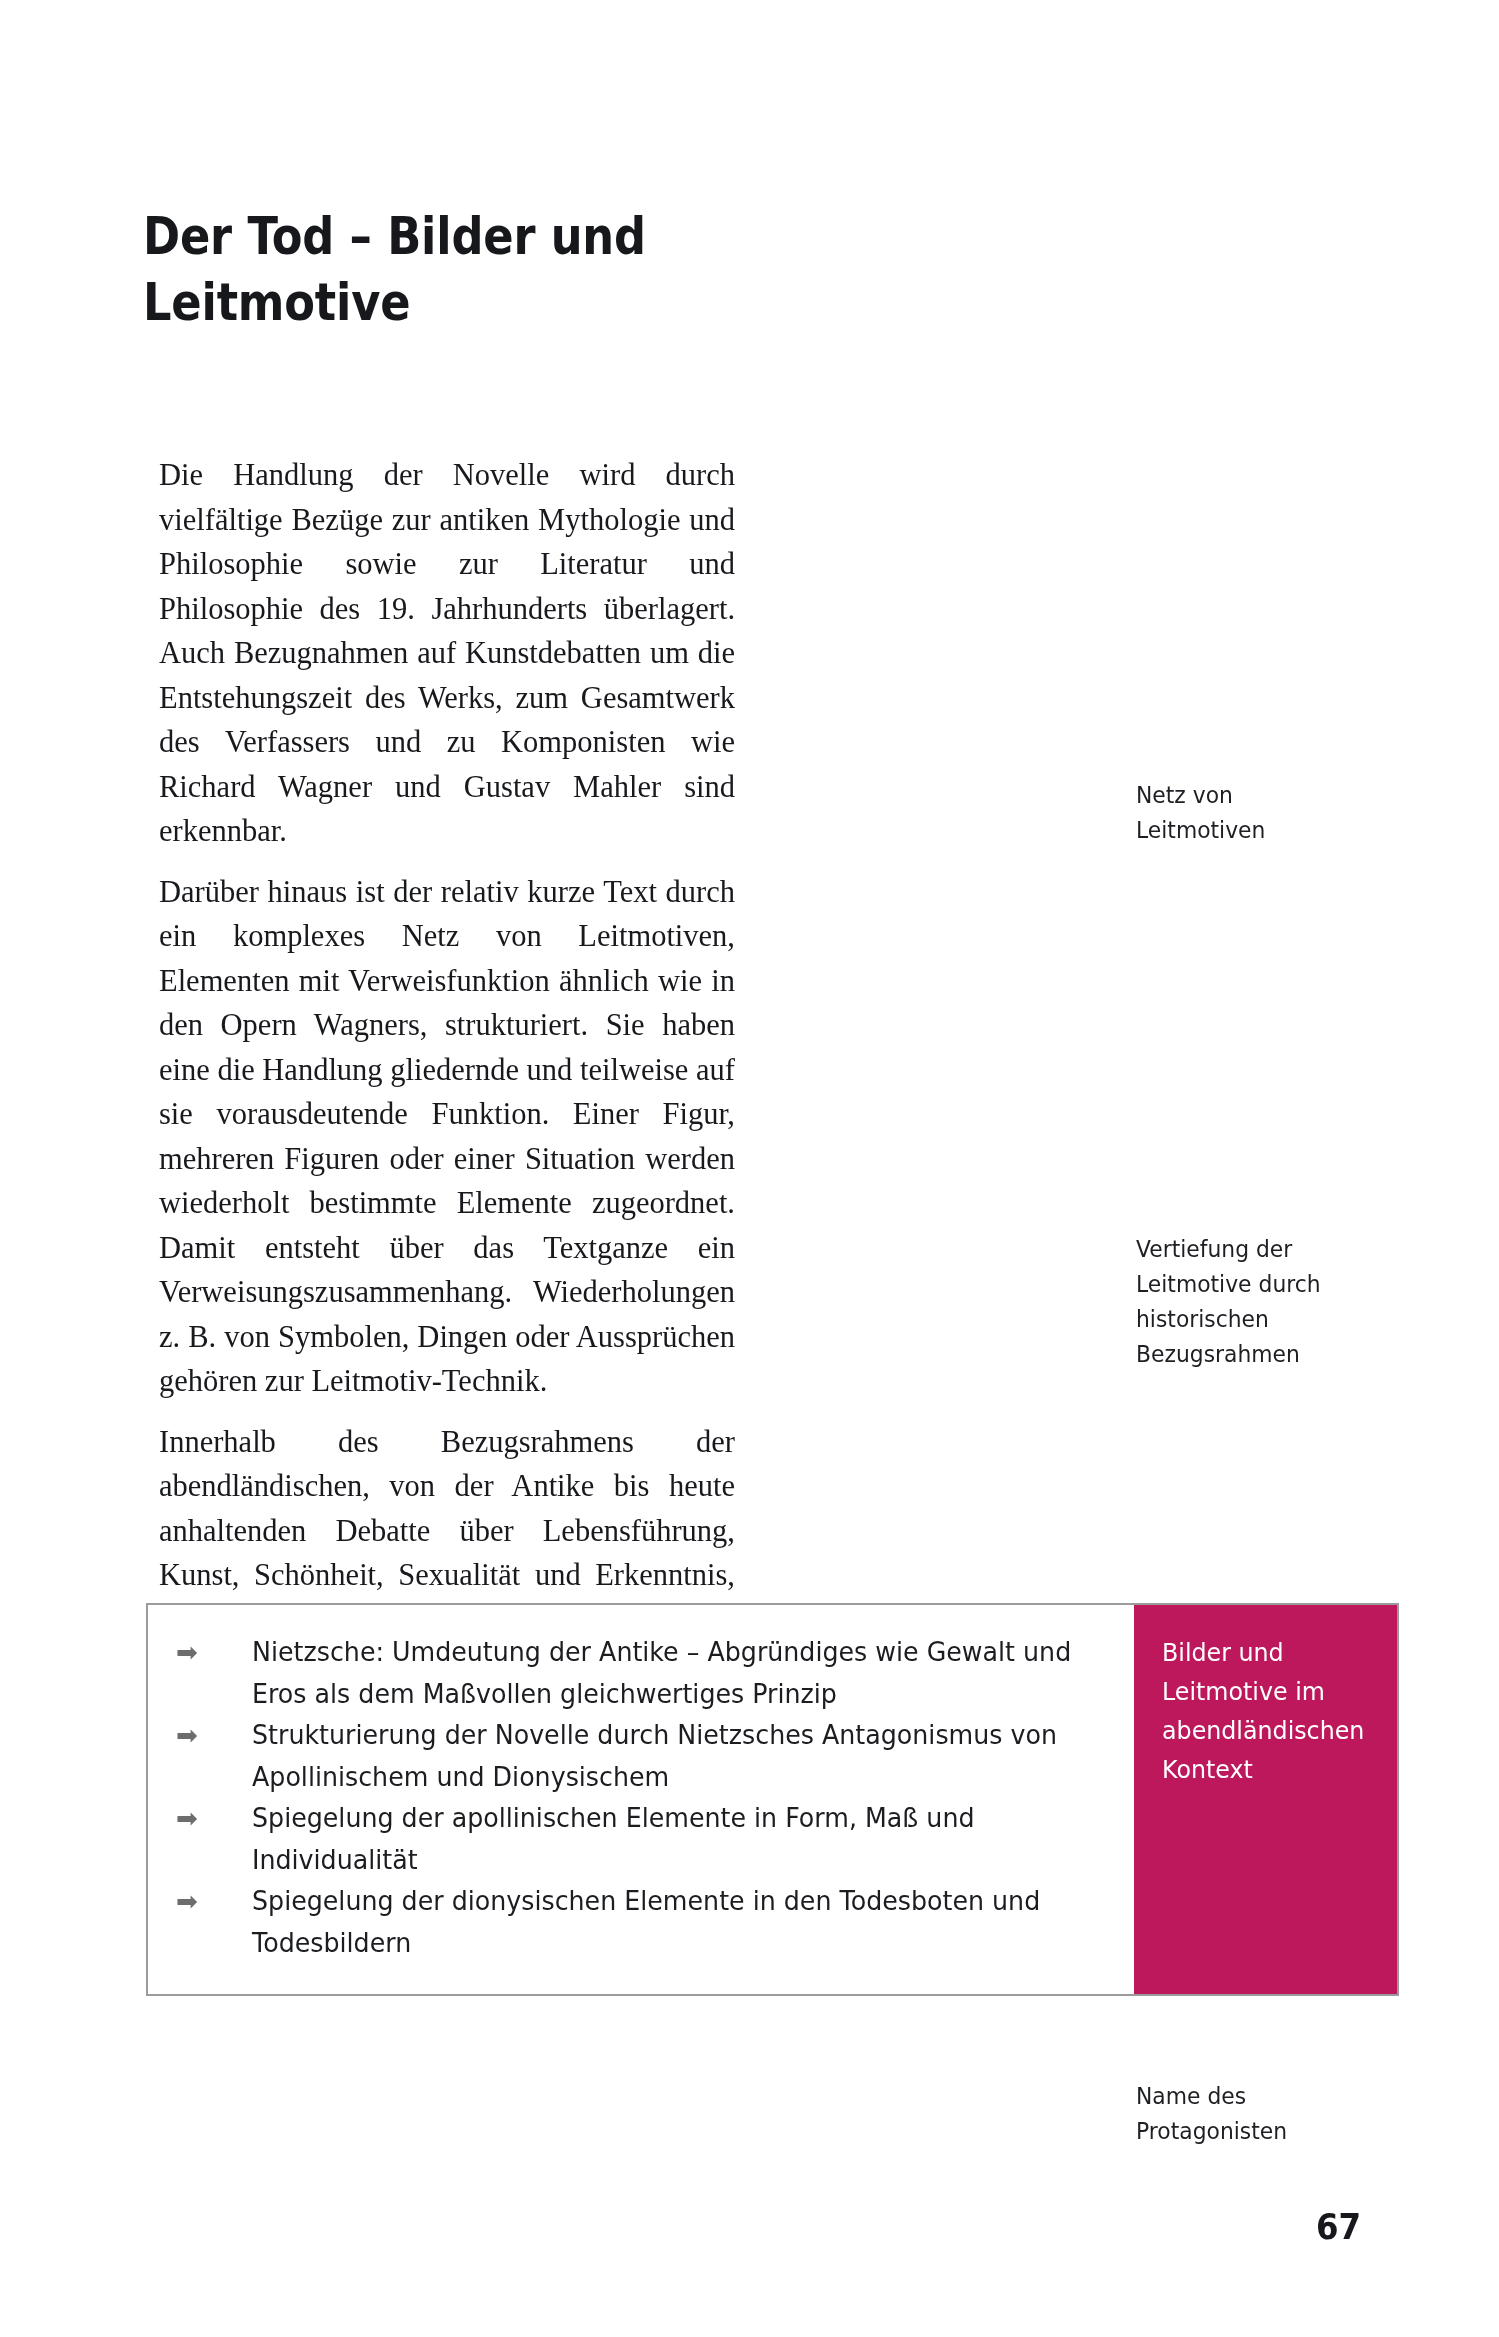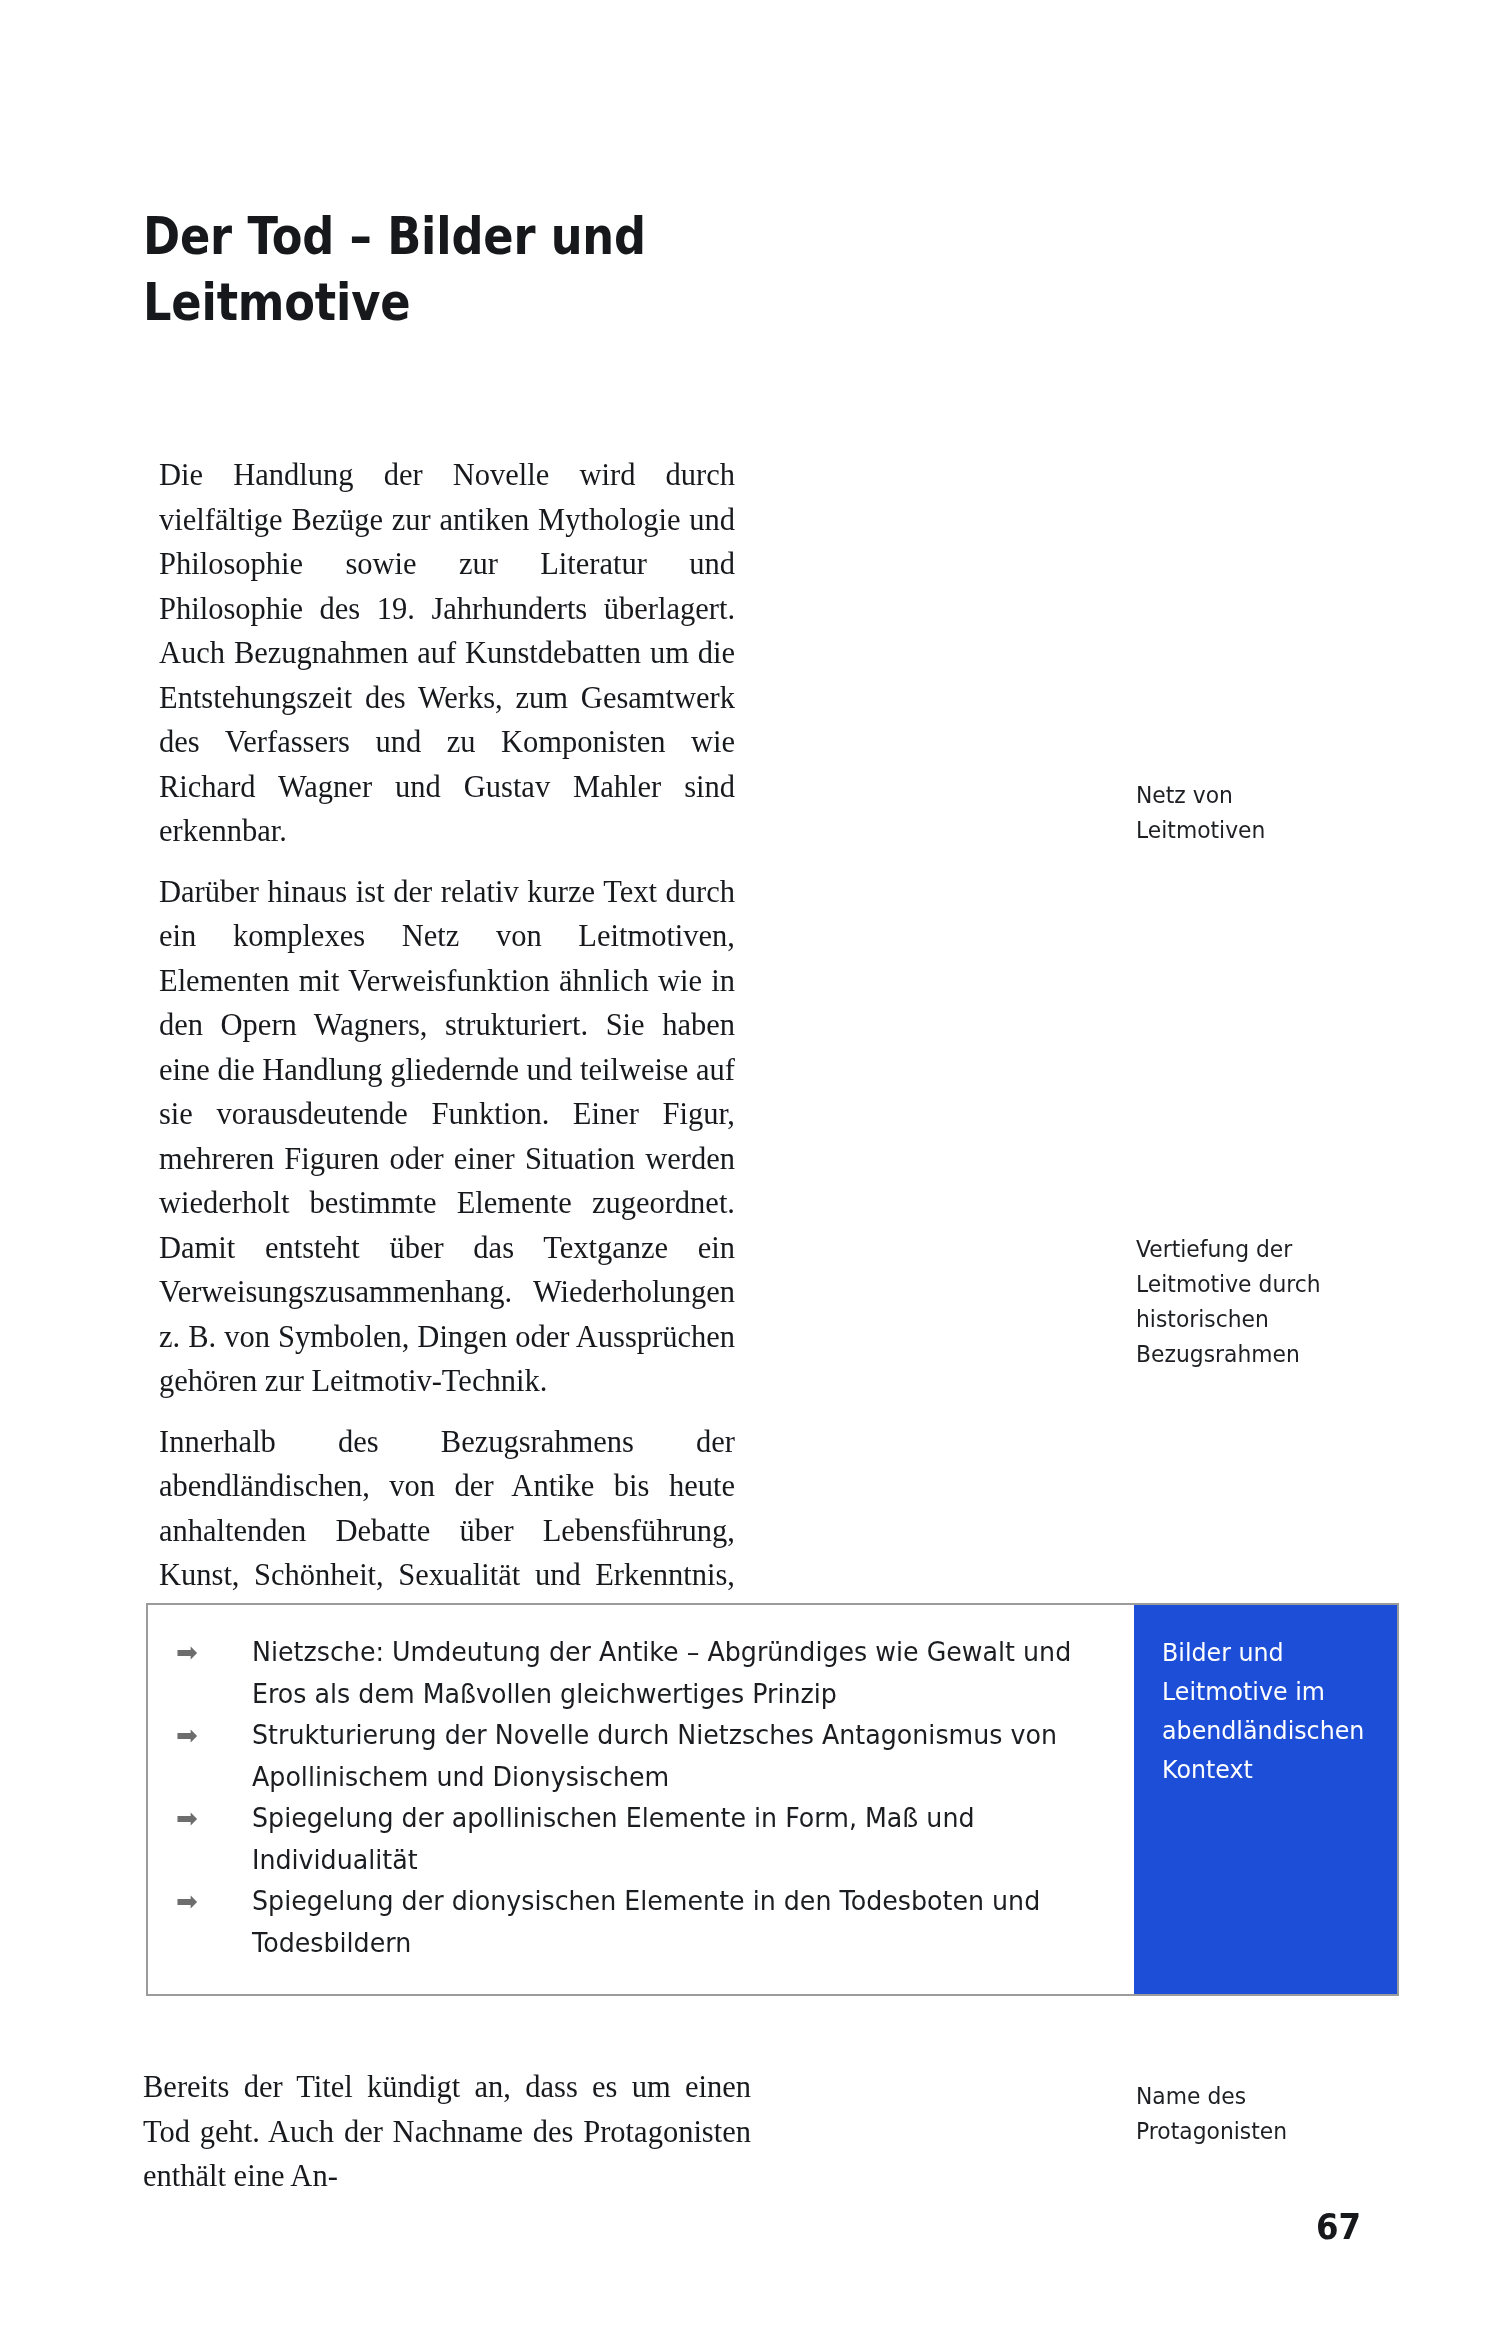--- a/index.html
+++ b/index.html
@@ -85,21 +85,21 @@
     border: 2px solid #9b9b9b;
   }
   .infobox-body {
     flex: 0 0 986px;
     box-sizing: border-box;
     background: #ffffff;
     padding: 26px 18px 20px 18px;
   }
   .infobox-aside {
     flex: 1 1 auto;
-    background: #1d4ed8;
+    background: #be185d;
     box-sizing: border-box;
     padding: 28px 22px 20px 28px;
     font-family: "DejaVu Sans", "Liberation Sans", sans-serif;
     font-size: 25px;
     line-height: 39px;
     color: #ffffff;
     transform-origin: left top;
   }
   .infobox-aside span {
     display: block;
@@ -200,17 +200,16 @@
           <span class="bullet-arrow">➡</span>
           <span class="li-text">Spiegelung der dionysischen Elemente in den Todesboten und Todesbildern</span>
         </li>
       </ul>
     </div>
     <div class="infobox-aside">
       <span>Bilder und Leitmotive im abendländischen Kontext</span>
     </div>
   </div>
 
-  <p class="bottom-par">Bereits der Titel kündigt an, dass es um einen Tod geht. Auch der Nachname des Protagonisten enthält eine An-</p>
 
   <div class="page-number">67</div>
 
 </div>
 
 </body></html>

